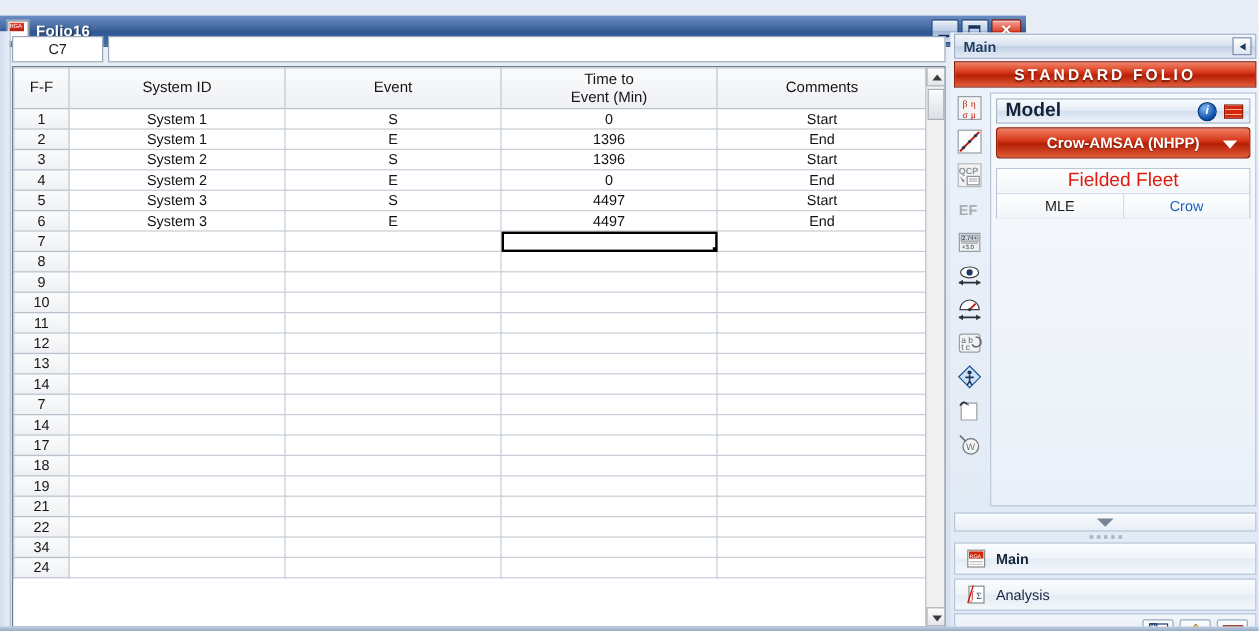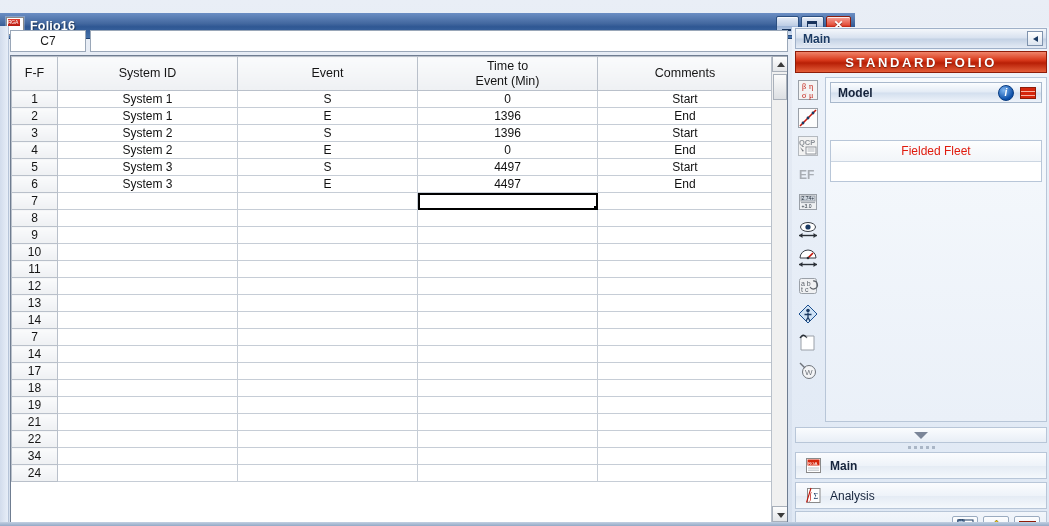--- a/index.html
+++ b/index.html
@@ -279,21 +279,21 @@
     box-sizing:border-box;
   }
   .model-hdr {
     position:absolute; left:4px; top:4px; width:212px; height:21px;
     background: linear-gradient(180deg,#fbfdff 0%,#e3ebf5 48%,#d3dfee 52%,#eef3fa 100%);
     border:1px solid #a8b8cc;
     box-sizing:border-box;
     display:flex; align-items:center;
   }
   .model-hdr-title {
-    margin-left:7px; font-size:12px; font-weight:bold; color:#14223a;
+    margin-left:7px; font-size:16px; font-weight:bold; color:#14223a;
   }
   .model-hdr-icons { margin-left:auto; margin-right:5px; display:flex; align-items:center; gap:6px; }
   .info-icon {
     width:14px; height:14px; border-radius:50%;
     background: radial-gradient(circle at 35% 30%, #7fb6f0, #0b4ea8 70%);
     border:1px solid #063a80;
     position:relative; cursor:pointer;
   }
   .info-icon::after {
     content:"i"; position:absolute; left:0; top:0; width:100%; height:100%;
@@ -327,21 +327,21 @@
 
   .fleet-box {
     position:absolute; left:4px; top:62px; width:212px; height:42px;
     border:1px solid #b8c6d8; background:#ffffff;
     box-sizing:border-box;
   }
   .fleet-title {
     height:20px; border-bottom:1px solid #ccd6e2;
     background: linear-gradient(180deg,#fdfefe,#f2f5f9);
     display:flex; align-items:center; justify-content:center;
-    font-size:12px; color:#e01b0d;
+    font-size:16px; color:#e01b0d;
   }
   .fleet-row { display:flex; height:20px; }
   .fleet-cell {
     flex:1; display:flex; align-items:center; justify-content:center;
     font-size:12px; background: linear-gradient(180deg,#fdfefe,#f2f5f9);
     cursor:pointer;
   }
   .fleet-cell.mle { color:#1a1a1a; border-right:1px solid #ccd6e2; }
   .fleet-cell.crow { color:#1a5fc4; }
 
@@ -765,23 +765,31 @@
 
     <div class="rp-body">
       <div class="model-hdr">
         <div class="model-hdr-title">Model</div>
         <div class="model-hdr-icons">
           <div class="info-icon"></div>
           <div class="bars-icon"></div>
         </div>
       </div>
 
+      <div class="model-select">
+        <span>Crow-AMSAA (NHPP)</span>
+        <div class="model-caret"></div>
+      </div>
 
       <div class="fleet-box">
         <div class="fleet-title">Fielded Fleet</div>
+        <div class="fleet-row">
+          <div class="fleet-cell mle">MLE</div>
+          <div class="fleet-cell crow">Crow</div>
+        </div>
       </div>
     </div>
 
     <div class="rp-splitter"></div>
     <div class="rp-grip">
       <i></i>
         <i></i>
         <i></i>
         <i></i>
         <i></i>

